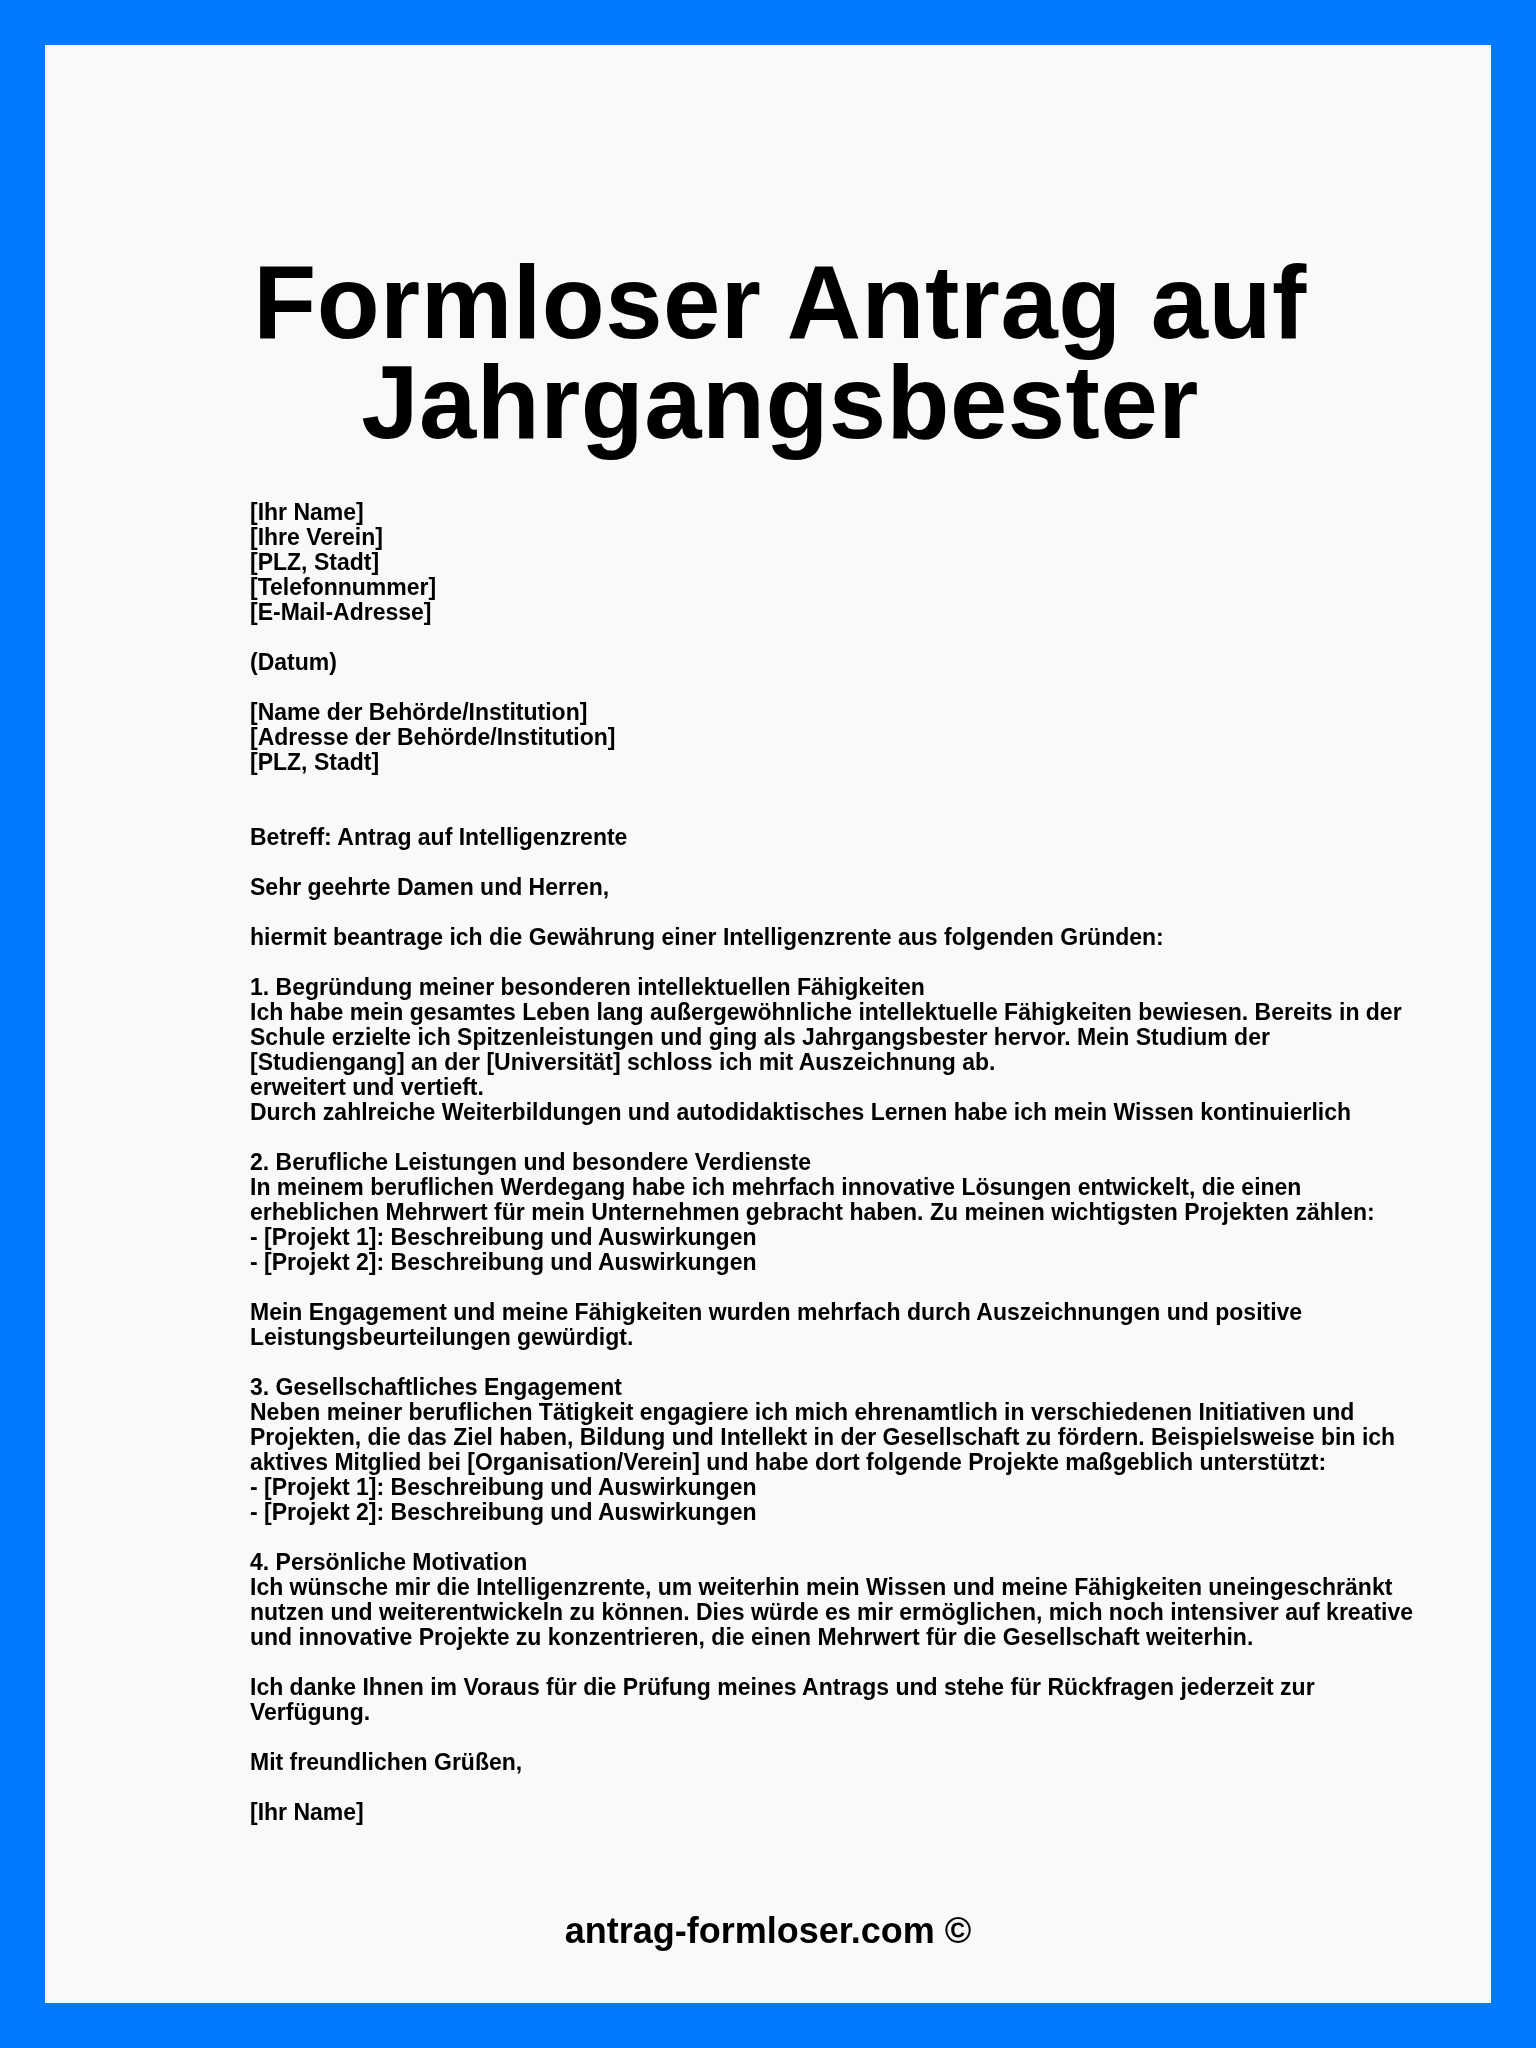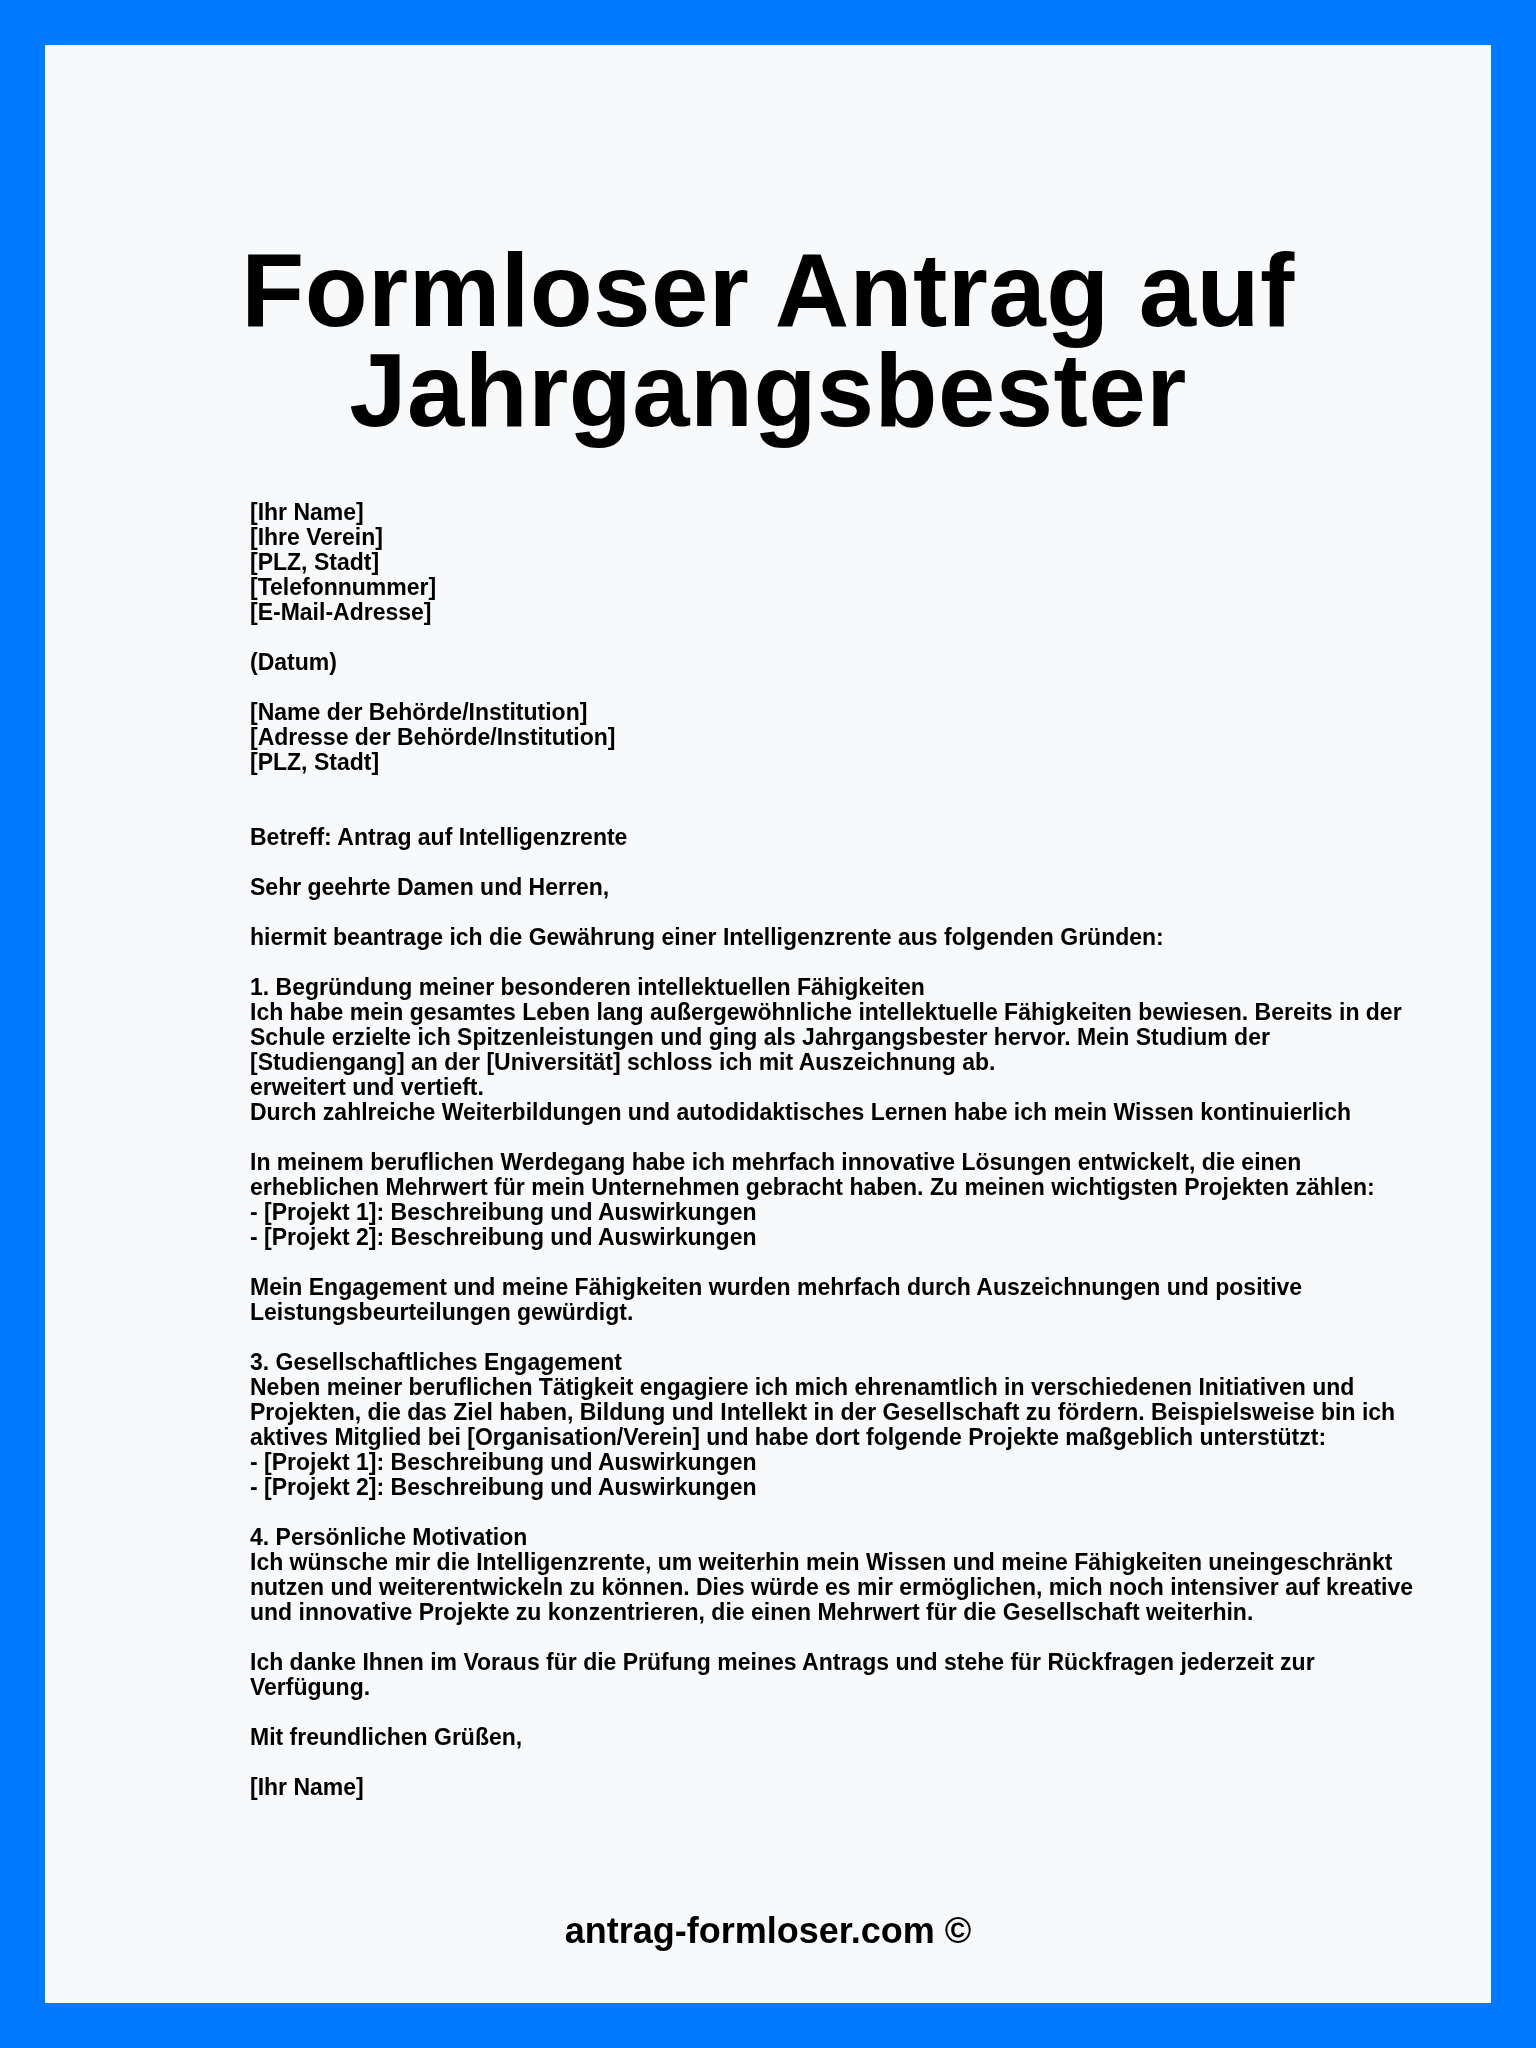--- a/index.html
+++ b/index.html
@@ -25,21 +25,21 @@
     .doc-title {
       position: absolute;
       left: 0;
       top: 196px;
       width: 1446px;
       text-align: center;
       font-family: "Liberation Sans", sans-serif;
       font-weight: bold;
       font-size: 103px;
       line-height: 100px;
-      margin: 0;
+      margin: 12px;
       letter-spacing: 0.5px;
     }
     .doc-title span { display: block; }
     .letter {
       position: absolute;
       left: 205px;
       top: 455px;
       width: 1040px;
       font-family: "Liberation Sans", sans-serif;
       font-weight: bold;
@@ -112,20 +112,21 @@
       <span class="line">1. Begründung meiner besonderen intellektuellen Fähigkeiten</span>
       <span class="line">Ich habe mein gesamtes Leben lang außergewöhnliche intellektuelle Fähigkeiten bewiesen. Bereits in der</span>
       <span class="line">Schule erzielte ich Spitzenleistungen und ging als Jahrgangsbester hervor. Mein Studium der</span>
       <span class="line">[Studiengang] an der [Universität] schloss ich mit Auszeichnung ab.</span>
       <span class="line">erweitert und vertieft.</span>
       <span class="line">Durch zahlreiche Weiterbildungen und autodidaktisches Lernen habe ich mein Wissen kontinuierlich</span>
     </div>
     <span class="blank"></span>
 
     <div>
+      <span class="line">2. Berufliche Leistungen und besondere Verdienste</span>
       <span class="line">In meinem beruflichen Werdegang habe ich mehrfach innovative Lösungen entwickelt, die einen</span>
       <span class="line">erheblichen Mehrwert für mein Unternehmen gebracht haben. Zu meinen wichtigsten Projekten zählen:</span>
       <span class="line">- [Projekt 1]: Beschreibung und Auswirkungen</span>
       <span class="line">- [Projekt 2]: Beschreibung und Auswirkungen</span>
       <span class="blank"></span>
       <span class="line">Mein Engagement und meine Fähigkeiten wurden mehrfach durch Auszeichnungen und positive</span>
       <span class="line">Leistungsbeurteilungen gewürdigt.</span>
     </div>
     <span class="blank"></span>
 

